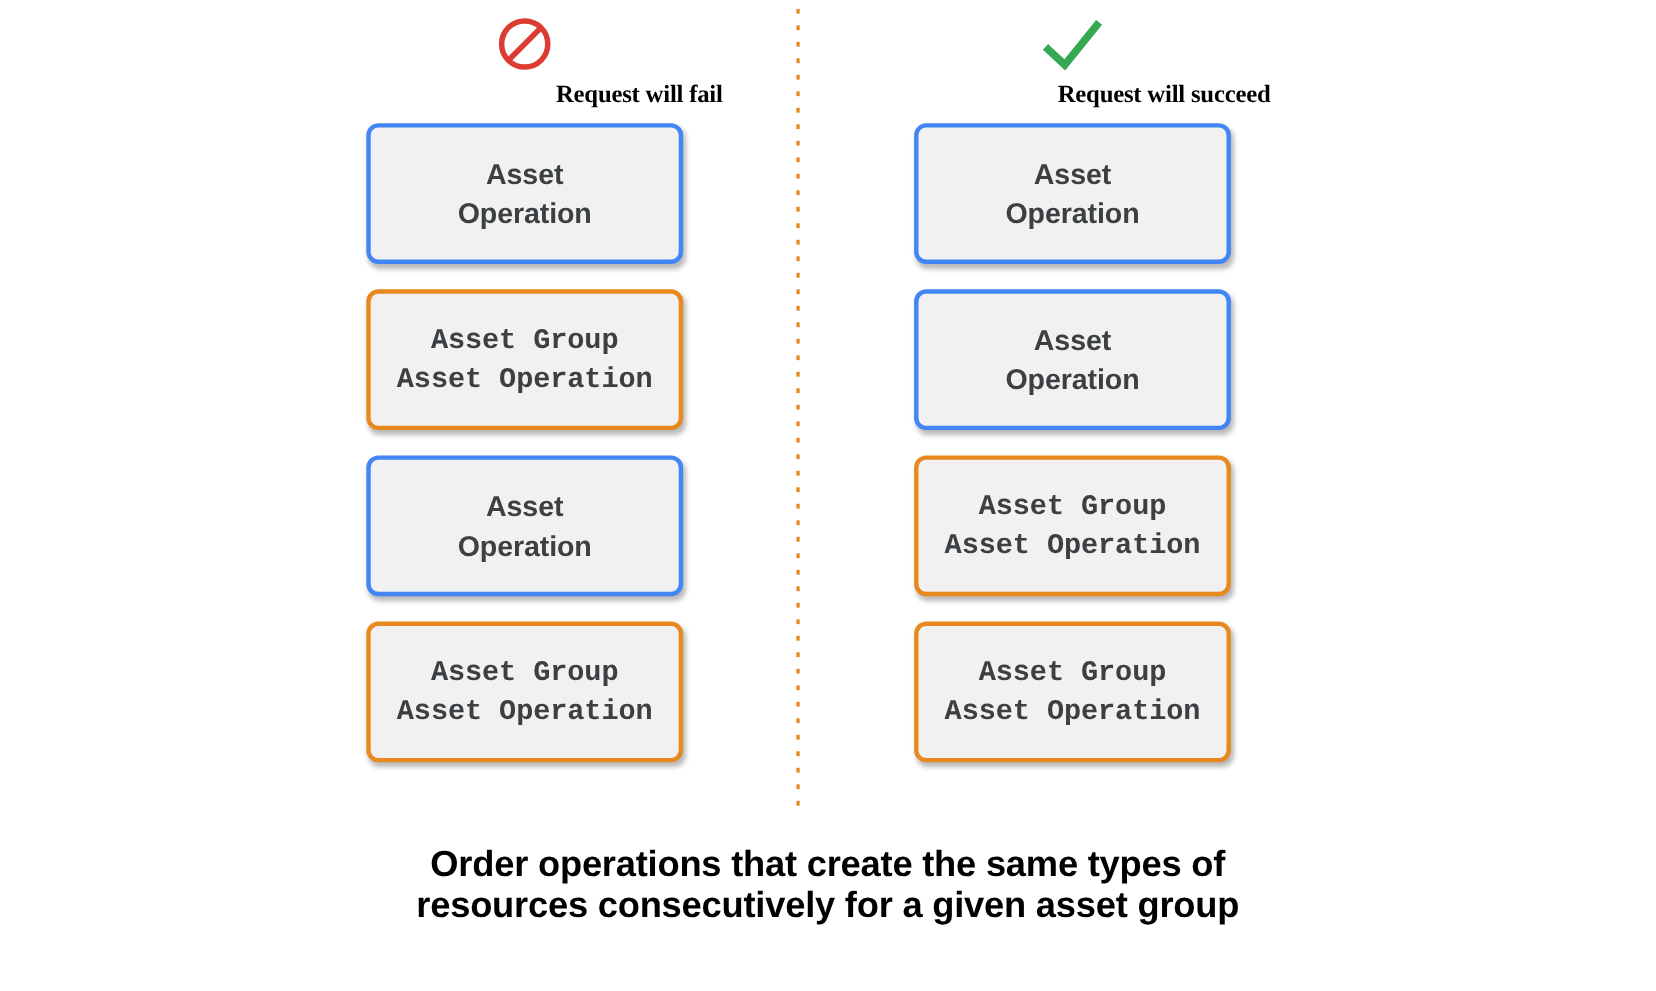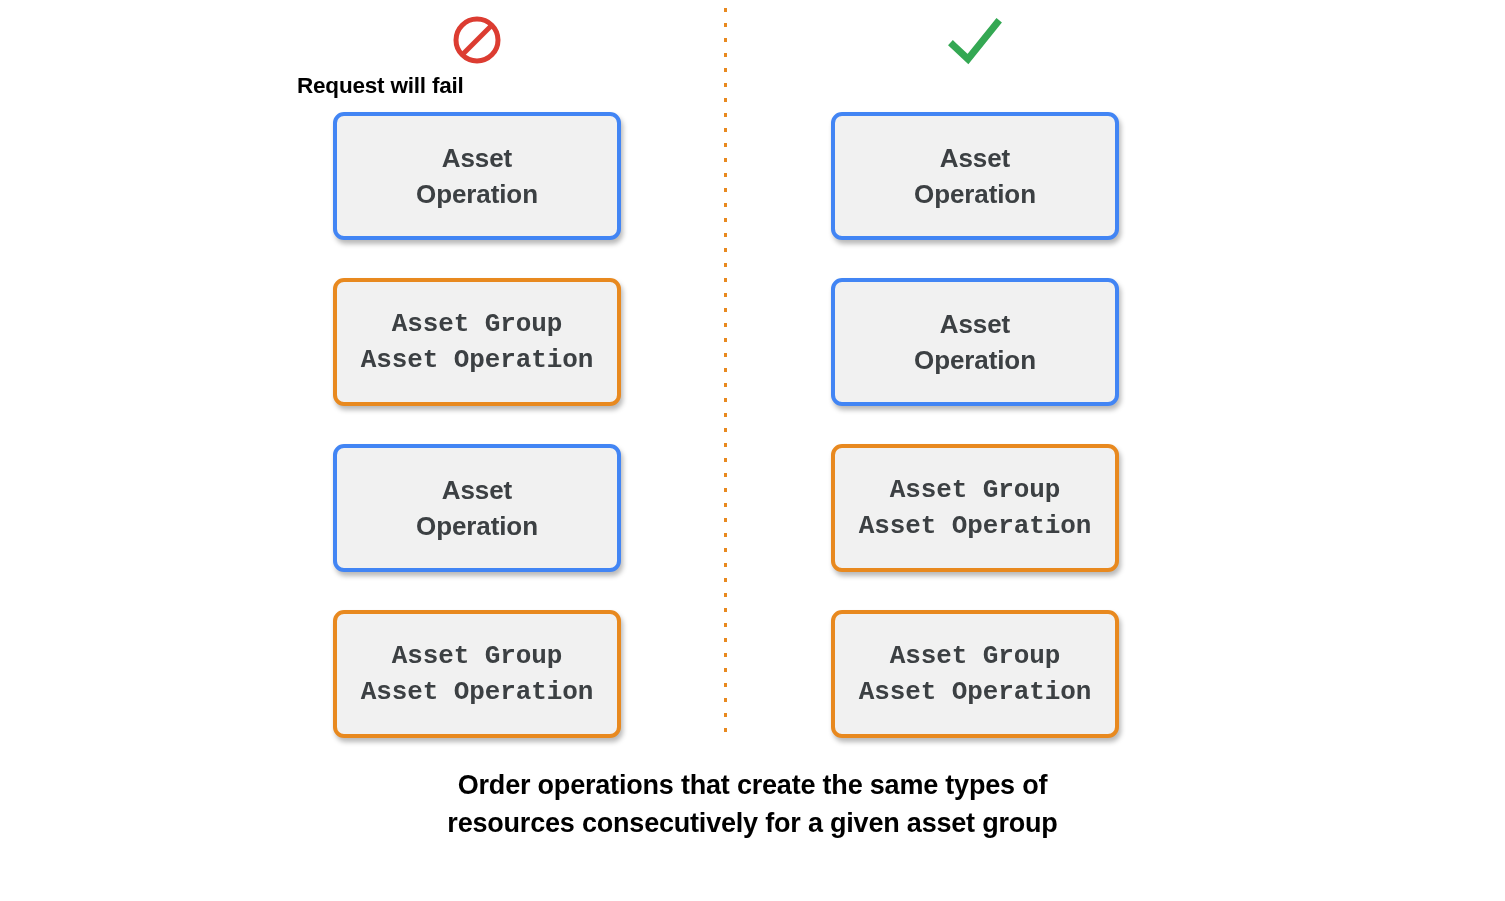--- a/index.html
+++ b/index.html
@@ -46,21 +46,22 @@
     width: 360px;
   }
   .column.left  { left: 297px; }
   .column.right { left: 795px; }
 
   .col-header {
     position: absolute;
     top: 12px;
     left: 0;
     width: 360px;
-    text-align: left;
+    text-align: right;
+    font-family: Liberation Serif, serif;
   }
   .status-icon {
     display: block;
     height: 56px;
     line-height: 0;
     margin: 0 auto 4px auto;
   }
   .status-icon svg { display: block; margin: 0 auto; }
 
   .col-title {
@@ -78,21 +79,21 @@
     top: 112px;
     left: 36px;
     width: 288px;
   }
 
   .op-box {
     position: relative;
     box-sizing: border-box;
     width: 288px;
     height: 128px;
-    margin-bottom: 38px;
+    margin-bottom: 23px;
     border-radius: 11px;
     border: 4px solid #4285F4;
     background: #F1F1F1;
     box-shadow: 2px 4px 5px rgba(0,0,0,0.28);
     display: flex;
     align-items: center;
     justify-content: center;
   }
   .op-box.orange { border-color: #E8891F; font-family: Liberation Mono, monospace; }
 
@@ -106,21 +107,21 @@
     white-space: pre-line;
   }
 
   
   .caption {
     position: absolute;
     top: 766px;
     left: 0;
     width: 1505px;
     text-align: center;
-    font-size: 27px;
+    font-size: 33px;
     font-weight: bold;
     color: #000000;
     line-height: 38px;
     letter-spacing: -0.2px;
     white-space: pre-line;
   }
 </style>
 </head>
 <body>
 
@@ -159,20 +160,21 @@
     </div>
   </div>
 
   <div class="column right">
     <div class="col-header">
       <span class="status-icon">
         <svg width="70" height="56" viewBox="0 0 70 56" aria-hidden="true">
           <polyline points="13,33 28,47 57,11" fill="none" stroke="#34A853" stroke-width="7" stroke-linecap="square" stroke-linejoin="miter"></polyline>
         </svg>
       </span>
+      <span class="col-title">Request will succeed</span>
     </div>
 
     <div class="box-stack">
       <div class="op-box">
         <span class="box-label">Asset
 Operation</span>
       </div>
       <div class="op-box">
         <span class="box-label">Asset
 Operation</span>

